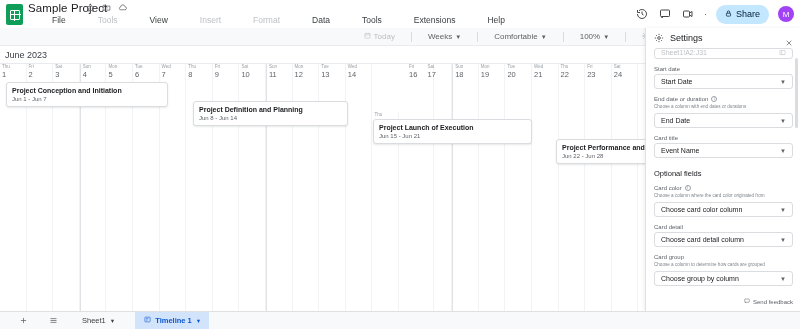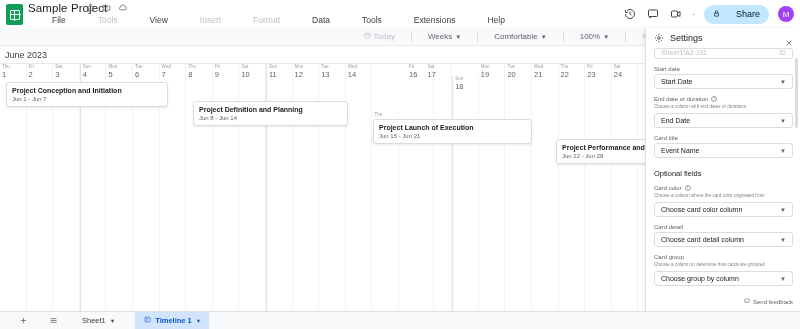--- a/index.html
+++ b/index.html
@@ -30,21 +30,21 @@
   }
   .title-icons { position:absolute; left:86px; top:3px; display:flex; gap:7px; align-items:center; }
   .title-icons svg { display:block; }
   .menubar { position:absolute; left:28px; top:15px; display:flex; gap:8px; }
   .menubar span { font-size:8.5px; color:#3c4043; line-height:11px;margin-left:24px; }
   .menubar span.dim { color:#bdc1c6; }
 
   .topright { position:absolute; right:6px; top:2px; display:flex; align-items:center; gap:9px; height:24px;}
   .tr-icon { width:14px; height:14px; display:flex; align-items:center; justify-content:center; color:#444746;}
   .share-btn {
-    display:flex; align-items:center; gap:16px;
+    display:flex; align-items:center; gap:4px;
     background:#c2e7ff; color:#001d35; border-radius:11px;
     height:19px; padding:0 9px; font-size:9px;
   }
   .avatar {
     width:16px; height:16px; border-radius:50%;
     background:#a142f4; color:#fff; font-size:8px;
     display:flex; align-items:center; justify-content:center;
   }
   .dot-sep { font-size:9px; color:#5f6368; }
 
@@ -336,21 +336,21 @@
           <span class="dnum">15</span>
         </div>
         <div class="daycol" style="left: 399px; width: 26.6px; margin-left: 8px;">
           <span class="dow">Fri</span>
           <span class="dnum">16</span>
         </div>
         <div class="daycol" style="left: 425.6px; width: 26.6px;">
           <span class="dow">Sat</span>
           <span class="dnum">17</span>
         </div>
-        <div class="daycol week-start" style="left: 452.2px; width: 26.6px; margin-top: 12px;">
+        <div class="daycol week-start" style="left: 452.2px; width: 26.6px;">
           <span class="dow">Sun</span>
           <span class="dnum">18</span>
         </div>
         <div class="daycol" style="left: 478.8px; width: 26.6px;">
           <span class="dow">Mon</span>
           <span class="dnum">19</span>
         </div>
         <div class="daycol" style="left: 505.4px; width: 26.6px;">
           <span class="dow">Tue</span>
           <span class="dnum">20</span>

